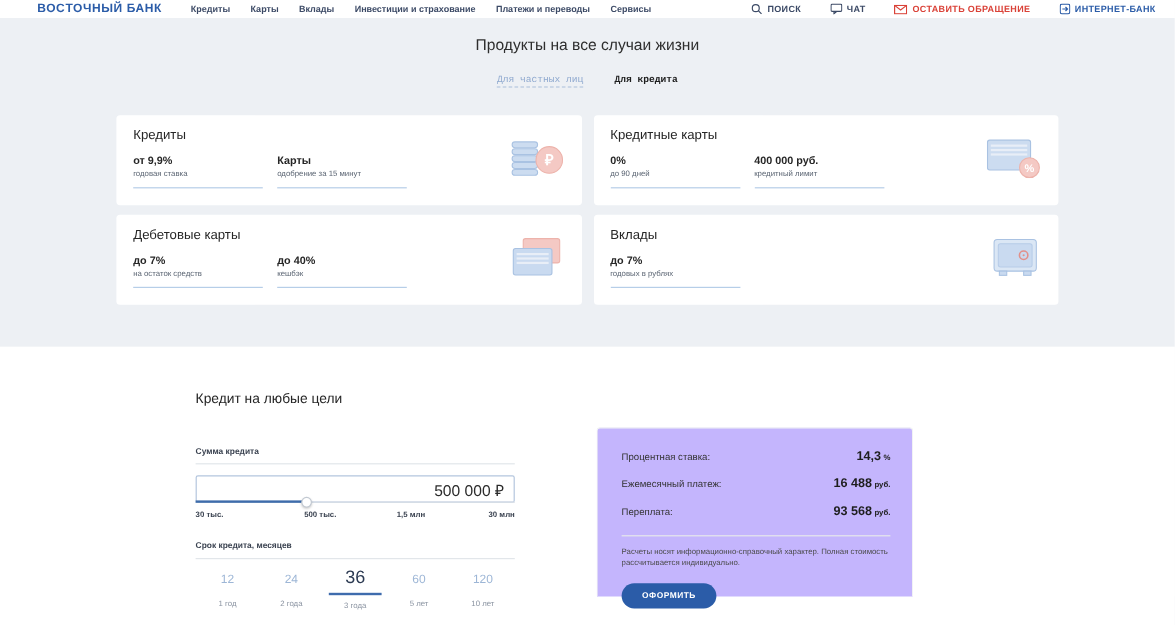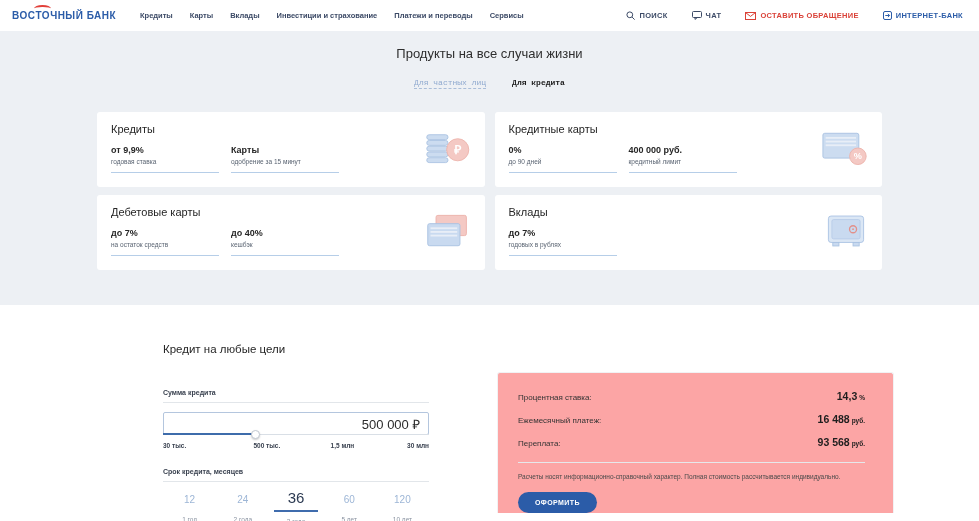--- a/index.html
+++ b/index.html
@@ -6,21 +6,21 @@
   html,body { margin:0; padding:0; }
   body {
     width:979px; height:521px; overflow:hidden;
     background:#fff; color:#2f2f2f;
     font-family:"Liberation Sans", sans-serif;
     position:relative;
   }
   a { text-decoration:none; cursor:pointer; }
 
   
-  .header { display:flex; align-items:center; height:31px; padding:0 16px 0 12px; background:#fff; }
+  .header { display:flex; align-items:center; height:15px; padding:0 16px 0 31px; background:#fff; }
   .logo { font-weight:bold; font-size:10px; color:#2b5ca8; letter-spacing:.5px; white-space:nowrap; cursor:pointer; }
   .logo .arc { position:relative; display:inline-block; }
   .logo .arc::before { content:""; position:absolute; left:-1px; right:-1px; top:-5px; height:5px;
     border-top:2px solid #e2403a; border-radius:50% 50% 0 0; }
   .menu { display:flex; gap:17px; margin-left:24px; }
   .menu a { font-size:7.5px; font-weight:bold; color:#3c4a66; }
   .actions { margin-left:auto; display:flex; align-items:center; gap:24px; }
   .action { display:flex; align-items:center; gap:4px; font-size:7.5px; font-weight:bold;
     color:#3c4a66; letter-spacing:.3px; }
   .action.red { color:#da4238; }
@@ -64,23 +64,23 @@
   .scale .s1 { left:34%; }
   .scale .s2 { left:63%; }
   .scale .s3 { right:0; }
   .term-label { margin-top:16px; }
   .term-grid { display:flex; margin-top:7px; }
   .term-opt { flex:1; text-align:center; cursor:pointer; }
   .term-num { display:inline-block; font-size:10px; color:#9db6d6; padding-bottom:5px; }
   .term-opt.active .term-num { font-size:15px; color:#2c3a52; border-bottom:2px solid #3f6cad; padding:0 14px 4px; }
   .term-year { font-size:6.5px; color:#8a93a1; margin-top:6px; }
 
-  .calc-right { position:absolute; left:497px; top:67px; width:397px; height:141px;
-    background:#fca5a5; border:1px solid #f1f2f4; border-bottom:none; border-radius:3px 3px 0 0;
-    padding:17px 28px 0 20px; }
+  .calc-right { position:absolute; left:497px; top:67px; width:264px; height:141px;
+    background:#c4b5fd; border:1px solid #f1f2f4; border-bottom:none; border-radius:3px 3px 0 0;
+    padding:17px 18px 0 20px; }
   .srow { display:flex; justify-content:space-between; align-items:baseline; margin-bottom:11px; }
   .srow .lbl { font-size:8px; color:#333; }
   .srow .val { font-size:10.5px; font-weight:bold; color:#1e1e1e; }
   .srow .unit { font-size:6.5px; font-weight:bold; margin-left:2px; }
   .sdivider { border:none; border-top:1px solid #e6e8eb; margin:14px 0 0; }
   .disclaimer { font-size:6.5px; color:#4a4a4a; line-height:1.45; margin-top:9px; }
   .apply-btn { margin-top:11px; background:#2b5ca8; color:#fff; border:none; border-radius:11px;
     font-family:"Liberation Sans", sans-serif; font-size:7px; font-weight:bold;
     letter-spacing:.4px; padding:7px 17px; cursor:pointer; }
 </style>

